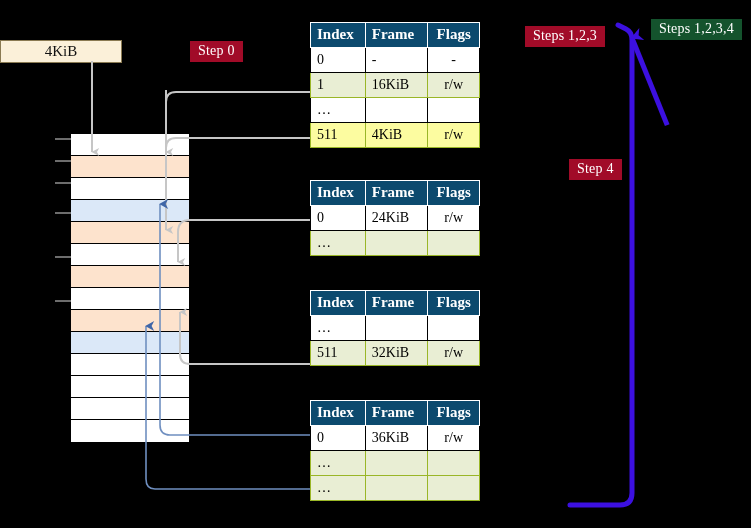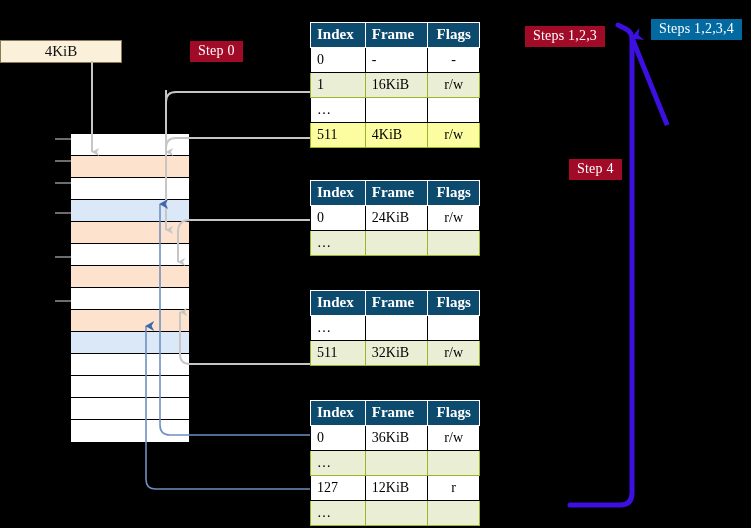--- a/index.html
+++ b/index.html
@@ -5,21 +5,21 @@
   html,body{margin:0;padding:0;background:#000;}
   body{width:751px;height:528px;position:relative;overflow:hidden;
        font-family:"Liberation Serif", serif;color:#000;}
   .stage{position:absolute;left:0;top:0;width:751px;height:528px;}
 
   
   .badge{position:absolute;padding:2px 8px 3px 8px;color:#fff;
          font-family:"Liberation Serif", serif;font-size:14px;line-height:16px;
          white-space:nowrap;letter-spacing:.2px;}
   .badge.red{background:#a10b28;}
-  .badge.blue{background:#0369a1;}
+  .badge.blue{background:#14532d;}
 
   
   .kib-box{position:absolute;background:#fbf0d9;border:1px solid #8a7a52;
            text-align:center;font-size:15px;line-height:21px;color:#111;}
 
   
   .memcol{position:absolute;border:1px solid #000;box-sizing:border-box;background:#fff;}
   .memrow{box-sizing:border-box;border-bottom:1px solid #000;height:22px;background:#fff;}
   .memrow:last-child{border-bottom:none;}
   .memrow.orange{background:#fde3cd;}
@@ -217,25 +217,20 @@
         <tr>
           <td class="c-index">0</td>
           <td class="c-frame">36KiB</td>
           <td class="c-flags">r/w</td>
         </tr>
         <tr class="alt">
           <td class="c-index ellip">…</td>
           <td class="c-frame"></td>
           <td class="c-flags"></td>
         </tr>
-        <tr>
-          <td class="c-index">127</td>
-          <td class="c-frame">12KiB</td>
-          <td class="c-flags">r</td>
-        </tr>
         <tr class="alt">
           <td class="c-index ellip">…</td>
           <td class="c-frame"></td>
           <td class="c-flags"></td>
         </tr>
       </tbody>
     </table>
   </div>
 
 </body></html>

